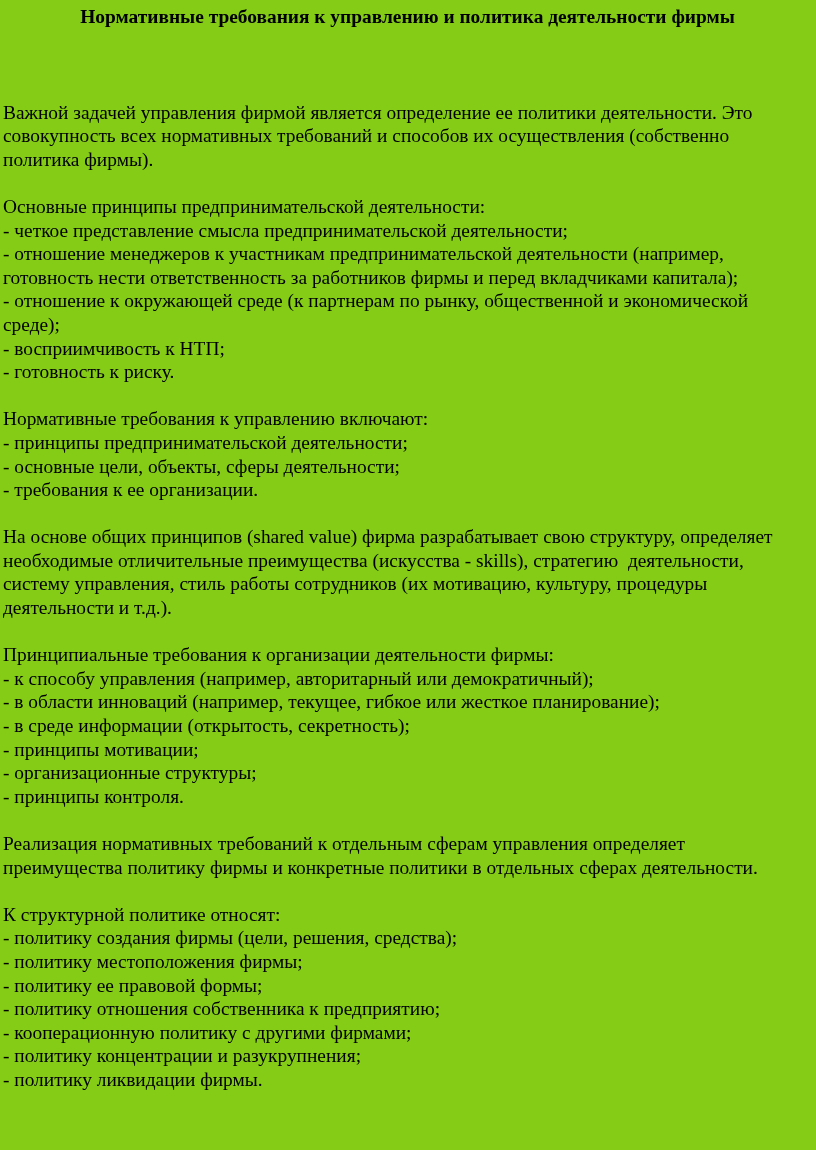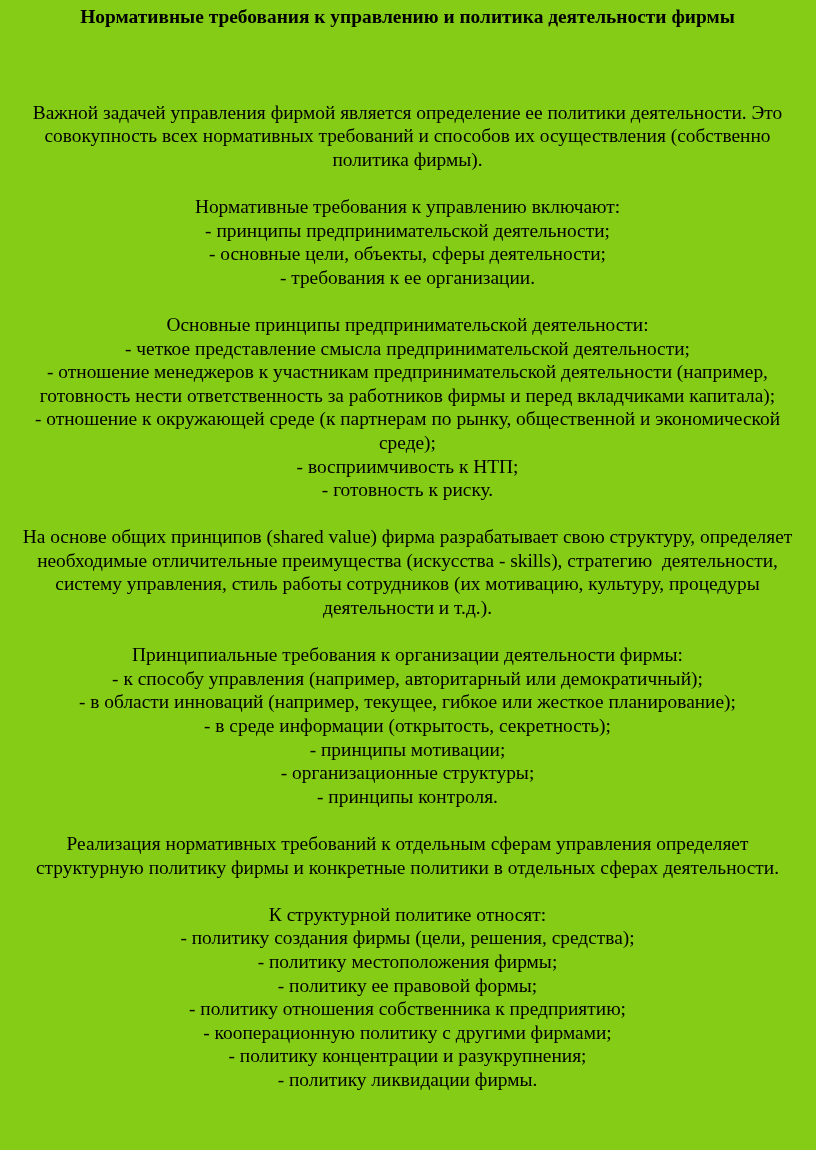--- a/index.html
+++ b/index.html
@@ -26,64 +26,63 @@
   }
   .doc-title {
     font-weight: bold;
     text-align: center;
     white-space: pre;
     margin: 0 0 72px 0;
   }
   .para {
     white-space: pre;      
     margin: 0 0 23.6px 0;
-    text-align: center;
   }
 </style>
 </head>
 <body>
 
 <div class="page">
 
   <div class="doc-title">Нормативные требования к управлению и политика деятельности фирмы</div>
 
   <div class="para">Важной задачей управления фирмой является определение ее политики деятельности. Это
 совокупность всех нормативных требований и способов их осуществления (собственно
 политика фирмы).</div>
 
-  <div class="para">Нормативные требования к управлению включают:
-- принципы предпринимательской деятельности;
-- основные цели, объекты, сферы деятельности;
-- требования к ее организации.</div>
-
   <div class="para">Основные принципы предпринимательской деятельности:
 - четкое представление смысла предпринимательской деятельности;
 - отношение менеджеров к участникам предпринимательской деятельности (например,
 готовность нести ответственность за работников фирмы и перед вкладчиками капитала);
 - отношение к окружающей среде (к партнерам по рынку, общественной и экономической
 среде);
 - восприимчивость к НТП;
 - готовность к риску.</div>
+
+  <div class="para">Нормативные требования к управлению включают:
+- принципы предпринимательской деятельности;
+- основные цели, объекты, сферы деятельности;
+- требования к ее организации.</div>
 
   <div class="para">На основе общих принципов (shared value) фирма разрабатывает свою структуру, определяет
 необходимые отличительные преимущества (искусства - skills), стратегию  деятельности,
 систему управления, стиль работы сотрудников (их мотивацию, культуру, процедуры
 деятельности и т.д.).</div>
 
   <div class="para">Принципиальные требования к организации деятельности фирмы:
 - к способу управления (например, авторитарный или демократичный);
 - в области инноваций (например, текущее, гибкое или жесткое планирование);
 - в среде информации (открытость, секретность);
 - принципы мотивации;
 - организационные структуры;
 - принципы контроля.</div>
 
 
   <div class="para">Реализация нормативных требований к отдельным сферам управления определяет
-структурную политику фирмы и конкретные политики в отдельных сферах деятельности.</div>
+преимущества политику фирмы и конкретные политики в отдельных сферах деятельности.</div>
 
   <div class="para">К структурной политике относят:
 - политику создания фирмы (цели, решения, средства);
 - политику местоположения фирмы;
 - политику ее правовой формы;
 - политику отношения собственника к предприятию;
 - кооперационную политику с другими фирмами;
 - политику концентрации и разукрупнения;
 - политику ликвидации фирмы.</div>
 

